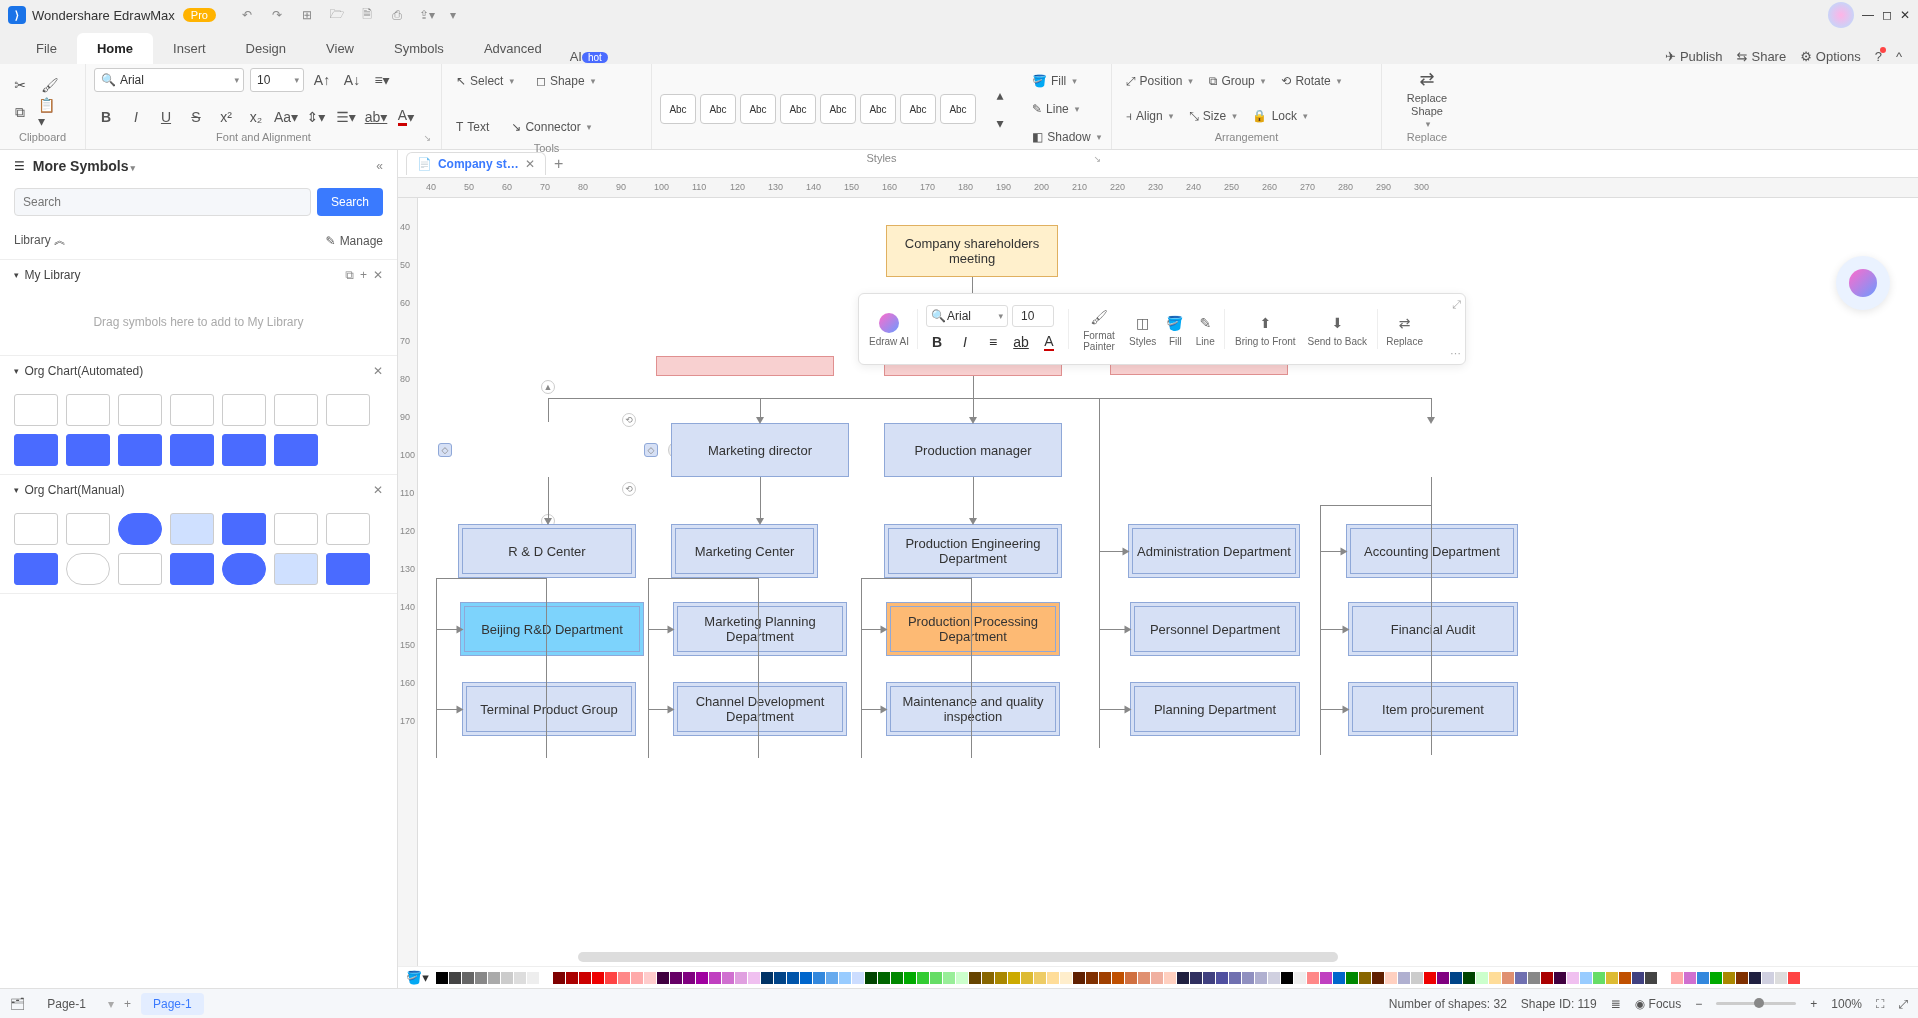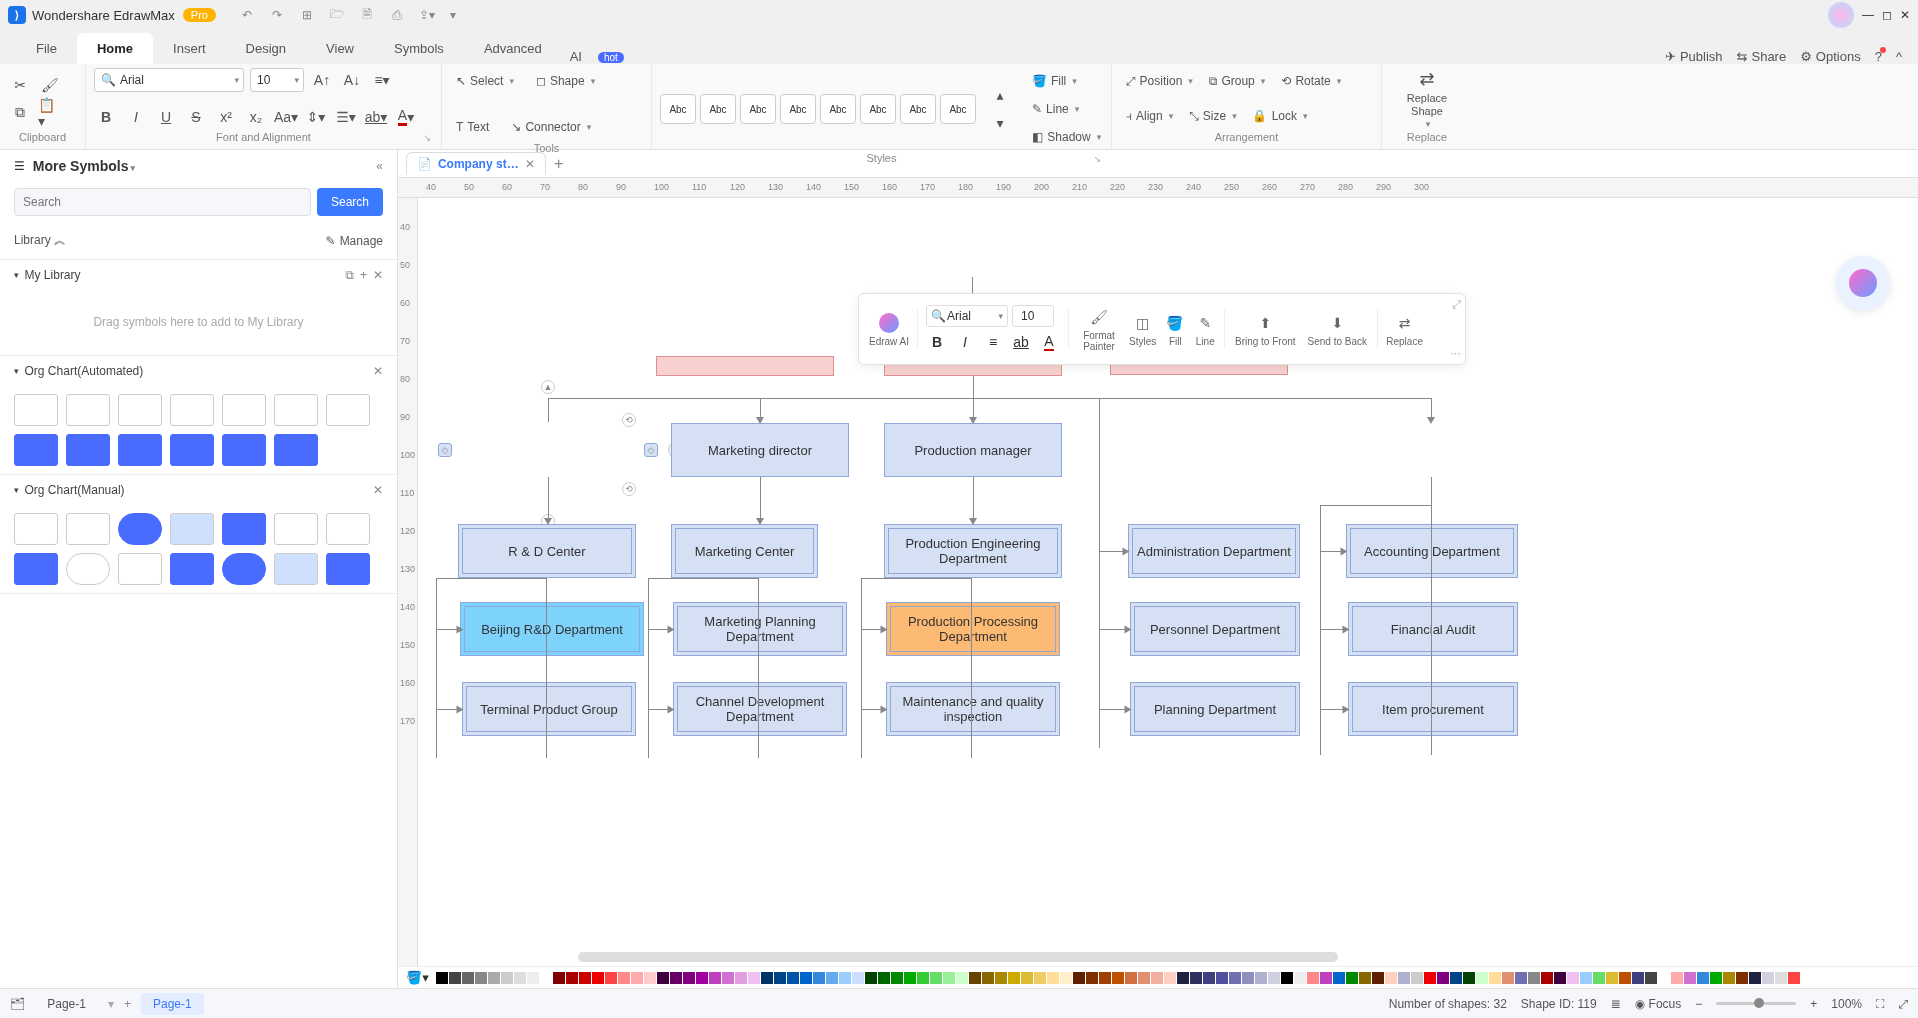--- a/index.html
+++ b/index.html
@@ -12,21 +12,21 @@
 .titlebar .qat .btn { width: 22px; height: 22px; display: flex; align-items: center; justify-content: center; color: #888; cursor: pointer; }
 .titlebar .qat .dropdown { width: 14px; }
 .titlebar .spacer { flex: 1; }
 .titlebar .win { display: flex; gap: 8px; }
 .titlebar .avatar { width: 26px; height: 26px; border-radius: 50%; background: radial-gradient(circle, #ffb3e6, #b3e0ff); margin-right: 8px; }
 
 .menubar { height: 34px; background: #f0f0f0; display: flex; align-items: flex-end; padding: 0 16px; }
 .menubar .tab { padding: 8px 20px; font-size: 13px; color: #555; cursor: pointer; border-radius: 6px 6px 0 0; }
 .menubar .tab.active { background: #fff; font-weight: 600; color: #222; }
 .menubar .ai { margin-left: 8px; font-size: 13px; color: #555; }
-.menubar .hot { background: #4a6bff; color: #fff; border-radius: 8px; padding: 0 6px; font-size: 10px; margin-left: 16px; }
+.menubar .hot { background: #4a6bff; color: #fff; border-radius: 8px; padding: 0 6px; font-size: 10px; margin-left: 0; }
 .menubar .right { margin-left: auto; display: flex; gap: 14px; align-items: center; color: #555; font-size: 13px; }
 .menubar .right .item { display: flex; align-items: center; gap: 4px; cursor: pointer; }
 .menubar .help { position: relative; }
 .menubar .help .dot { position: absolute; top: -2px; right: -4px; width: 6px; height: 6px; background: #f44; border-radius: 50%; }
 
 .ribbon { height: 86px; background: #f9f9f9; border-bottom: 1px solid #e0e0e0; display: flex; }
 .rgroup { border-right: 1px solid #e8e8e8; padding: 4px 8px; display: flex; flex-direction: column; }
 .rgroup .rows { flex: 1; display: flex; gap: 6px; align-items: center; }
 .rgroup .col { display: flex; flex-direction: column; gap: 4px; }
 .rgroup .rbtn { width: 24px; height: 24px; display: flex; align-items: center; justify-content: center; color: #555; cursor: pointer; border-radius: 3px; font-size: 14px; }
@@ -509,20 +509,23 @@
               <span>Replace</span>
             </div>
           <span class="fb-expand">⤢</span>
           <span class="fb-expand2">⋯</span>
         </div>
 
         <div class="ai-bubble">
             <div class="m"></div>
           </div>
 
+        <div class="node" style="left:468px;top:27px;width:172px;height:52px;background:#fff0cc;border-color:#e0b060">
+            <span>Company shareholders meeting</span>
+          </div>
 
         <div class="node" style="left:238px;top:158px;width:178px;height:20px;background:#f8d0d0;border-color:#e09090"></div>
         <div class="node" style="left:466px;top:158px;width:178px;height:20px;background:#f8d0d0;border-color:#e09090"></div>
         <div class="node" style="left:692px;top:123px;width:178px;height:54px;background:#f8d0d0;border-color:#e09090">
             <span>Board of Supervisors</span>
           </div>
 
         <div class="corner-arrow" style="left:123px;top:182px">▲</div>
         <div class="corner-arrow" style="left:204px;top:215px">⟲</div>
         <div class="corner-arrow" style="left:204px;top:284px">⟲</div>

